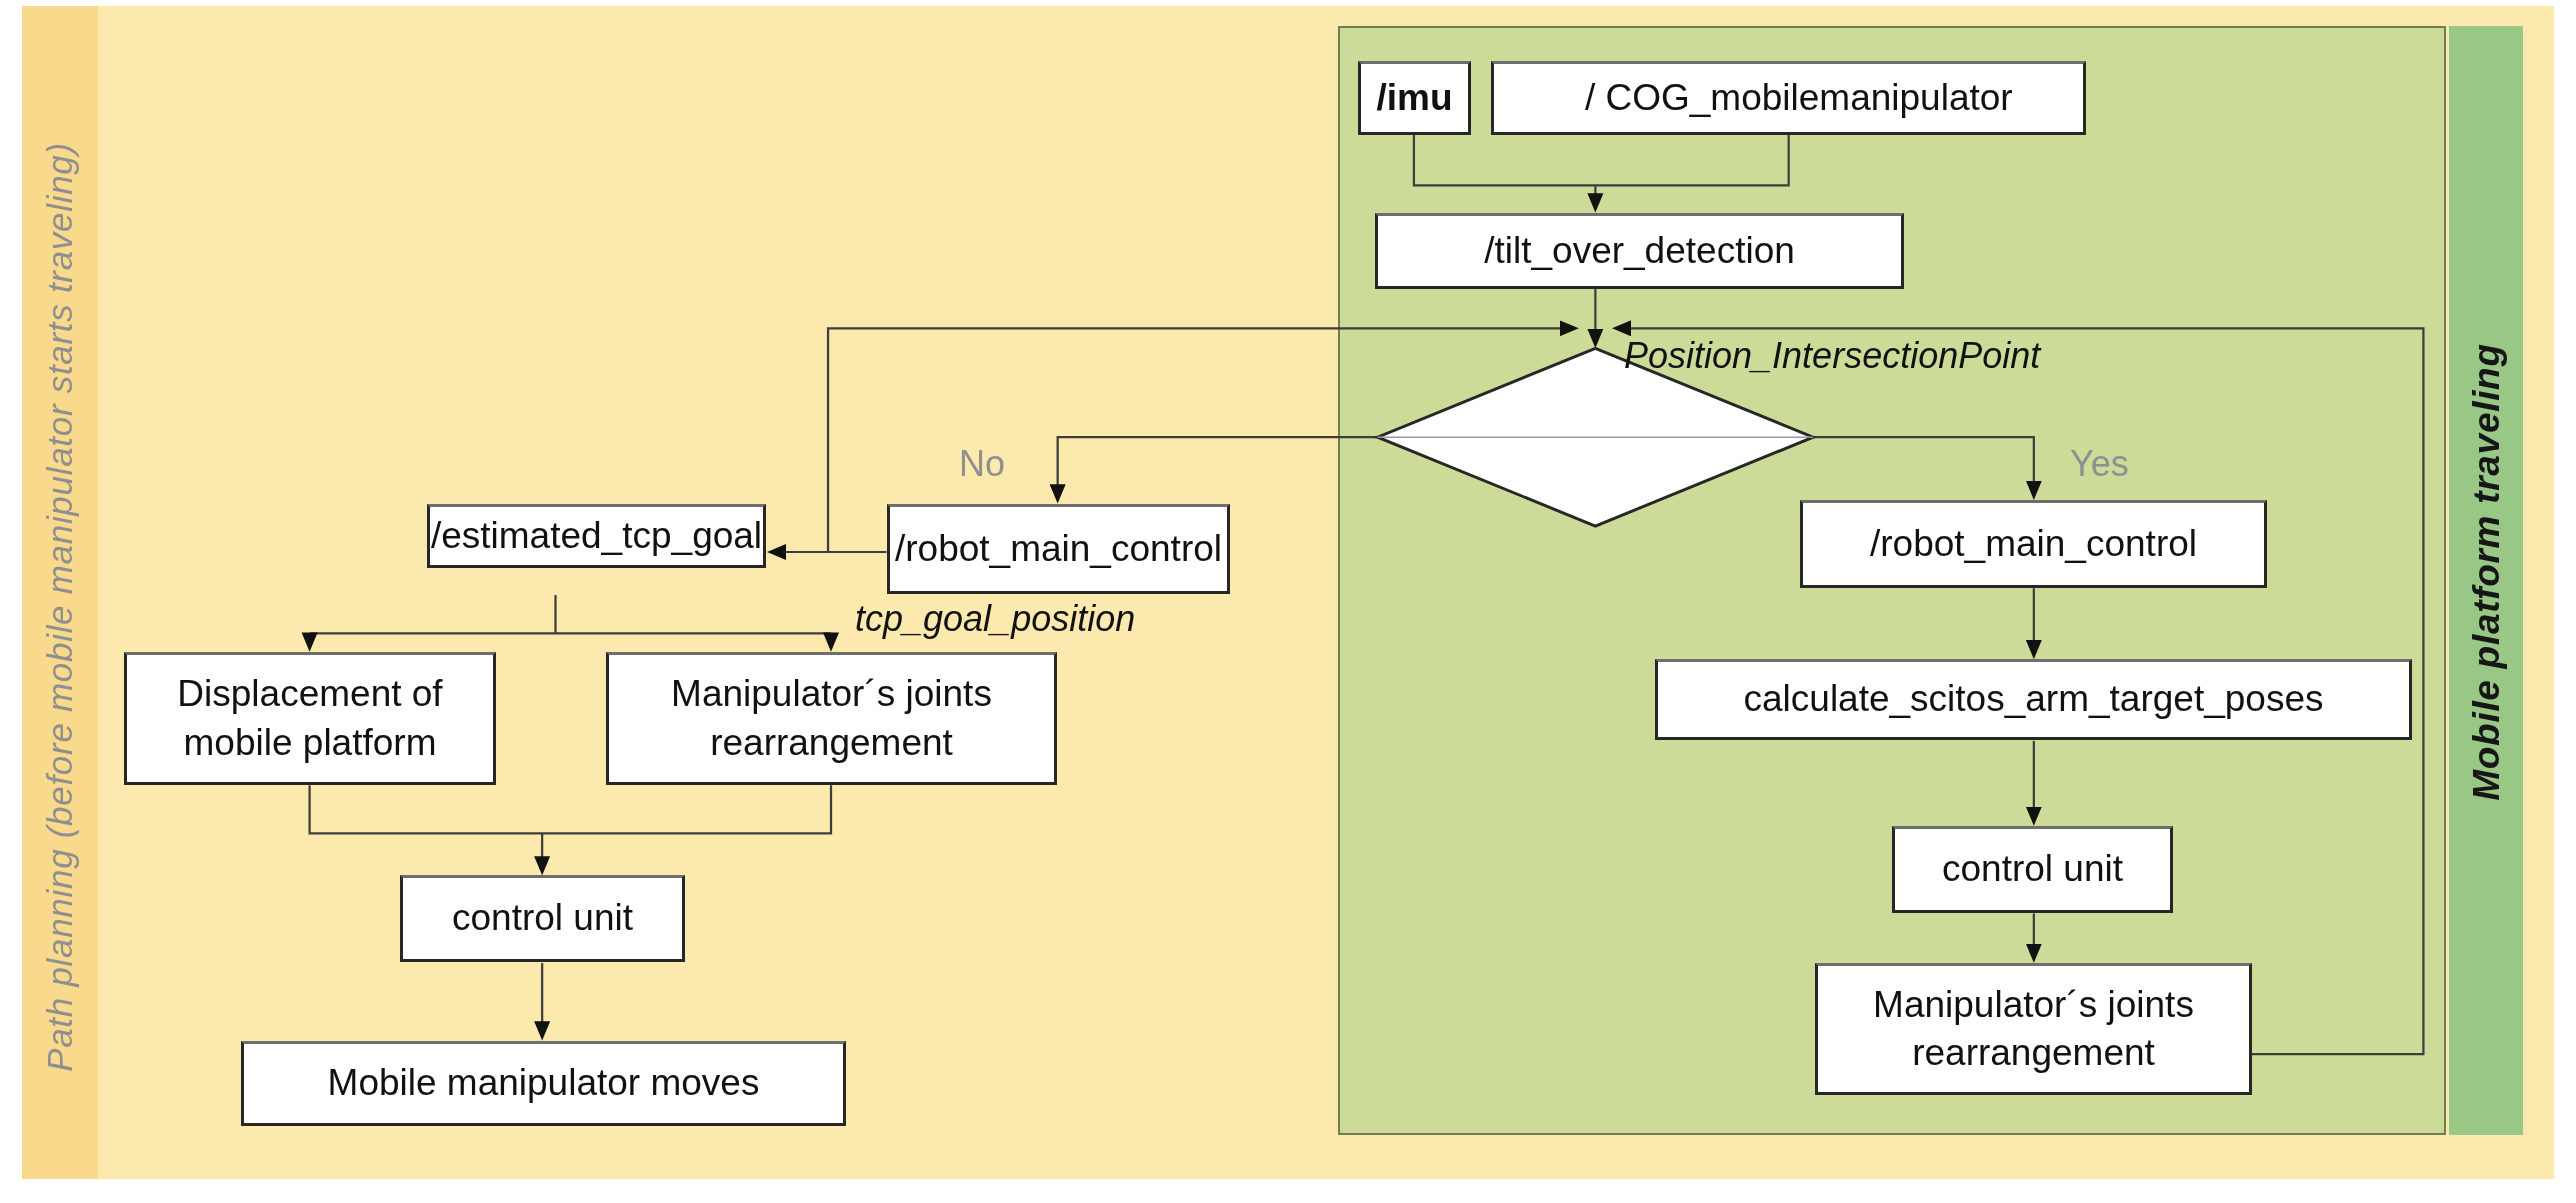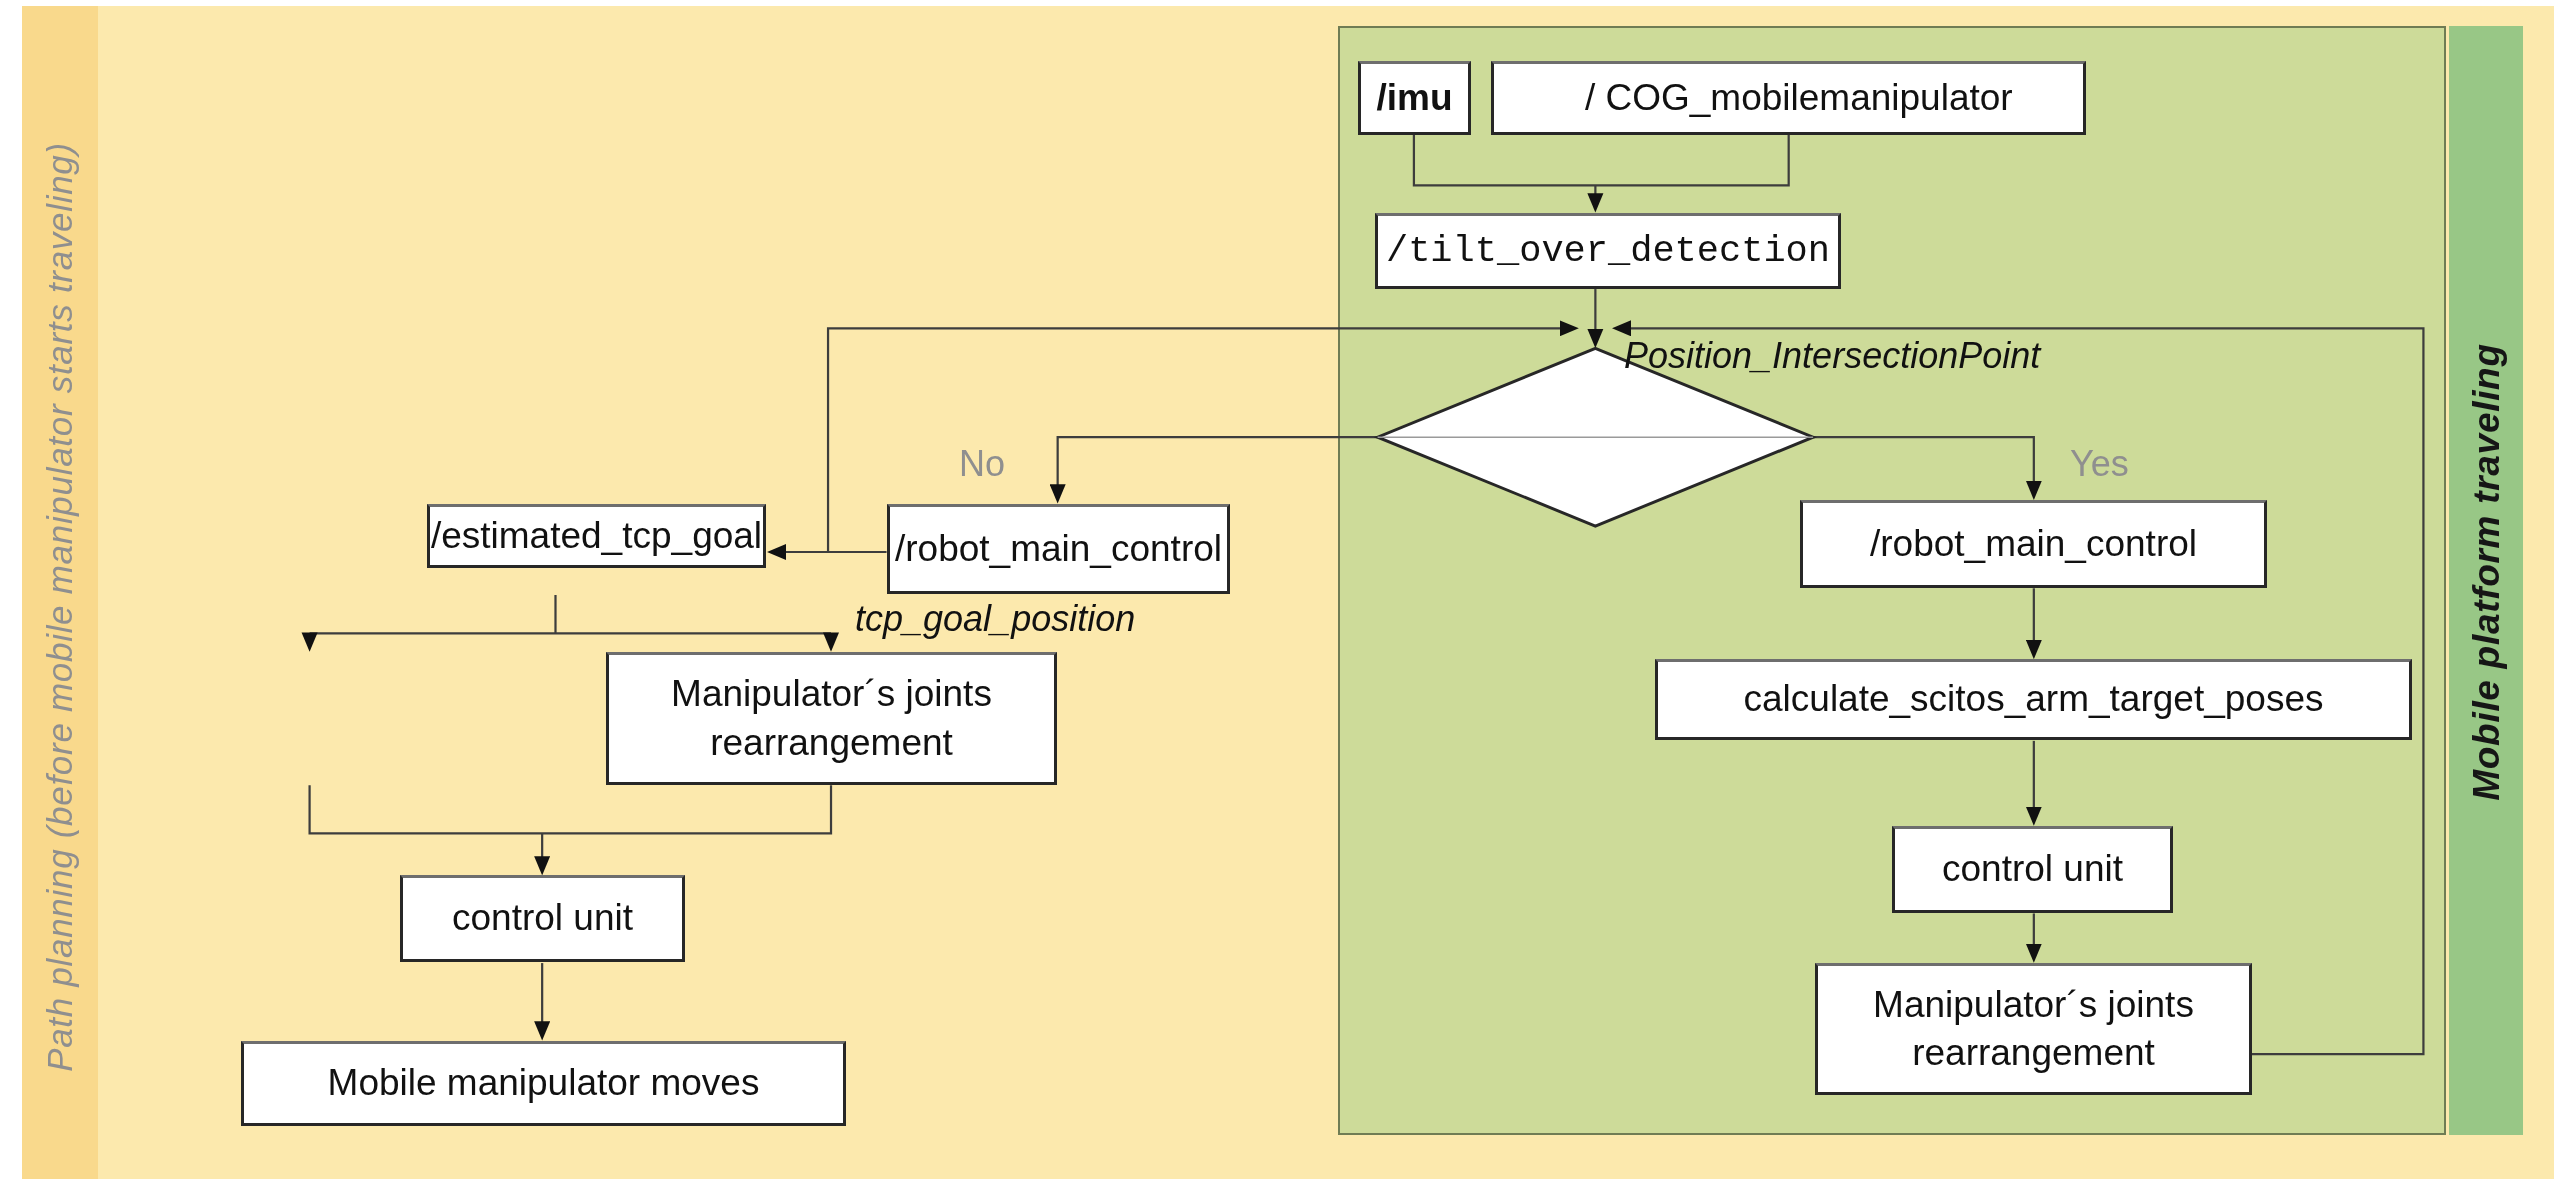--- a/index.html
+++ b/index.html
@@ -93,26 +93,27 @@
     <path class="edge" d="M2746,794 V868" marker-end="url(#arrow)"></path>
     <path class="edge" d="M2746,1000 V1093" marker-end="url(#arrow)"></path>
     <path class="edge" d="M2746,1233 V1278" marker-end="url(#arrow)"></path>
 
     <polygon points="2154,470 2448,590 2154,710 1860,590" fill="#ffffff" stroke="#272727" stroke-width="4"></polygon>
     <line x1="1860" y1="590" x2="2448" y2="590" stroke="#9a9a9a" stroke-width="2"></line>
   </svg>
 
   <div class="node" style="left:1358px;top:61px;width:113px;height:74px;font-weight:bold;">/imu</div>
   <div class="node" style="left:1491px;top:61px;width:595px;height:74px;padding-left:28px;">/ COG_mobilemanipulator</div>
-  <div class="node" style="left:1375px;top:213px;width:466px;height:76px;font-family:Liberation Mono, monospace;">/tilt_over_detection</div>
+  <div class="node" style="left:1375px;top:213px;width:529px;height:76px;">/tilt_over_detection</div>
 
 
   <div class="node" style="left:427px;top:504px;width:339px;height:64px;">/estimated_tcp_goal</div>
   <div class="node" style="left:887px;top:504px;width:343px;height:90px;">/robot_main_control</div>
 
+  <div class="node" style="left:124px;top:652px;width:372px;height:133px;">Displacement of mobile platform</div>
   <div class="node" style="left:606px;top:652px;width:451px;height:133px;">Manipulator´s joints rearrangement</div>
 
   <div class="node" style="left:400px;top:875px;width:285px;height:87px;">control unit</div>
   <div class="node" style="left:241px;top:1041px;width:605px;height:85px;">Mobile manipulator moves</div>
 
   <div class="node" style="left:1800px;top:500px;width:467px;height:88px;">/robot_main_control</div>
   <div class="node" style="left:1655px;top:659px;width:757px;height:81px;">calculate_scitos_arm_target_poses</div>
   <div class="node" style="left:1892px;top:826px;width:281px;height:87px;">control unit</div>
   <div class="node" style="left:1815px;top:963px;width:437px;height:132px;">Manipulator´s joints rearrangement</div>
 

